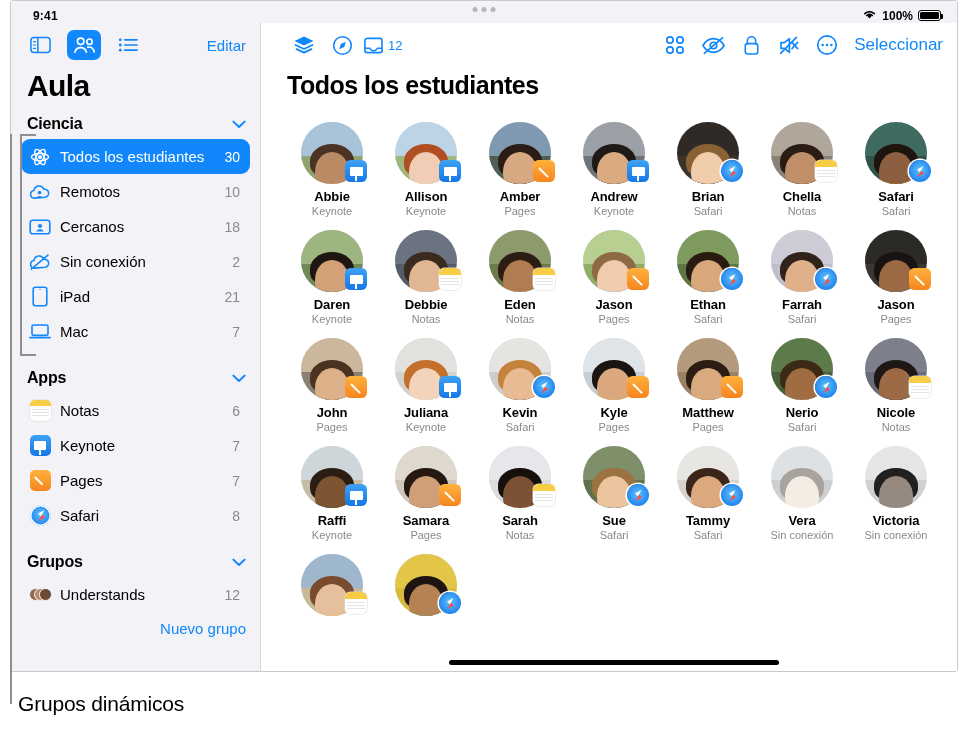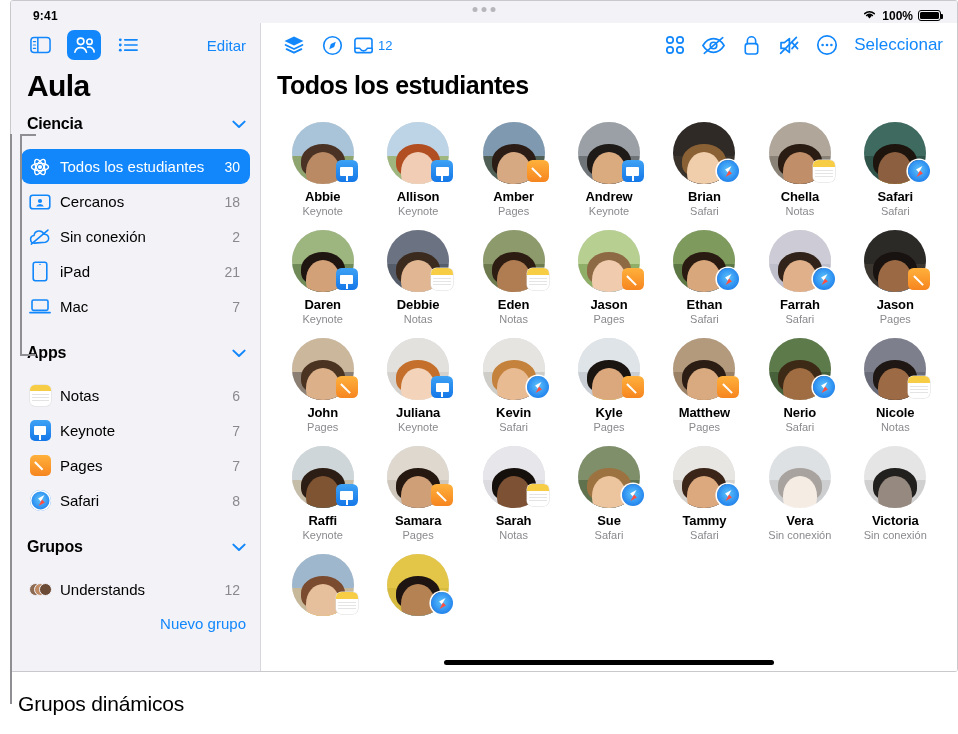--- a/index.html
+++ b/index.html
@@ -58,21 +58,21 @@
 
   .grabber {
     position: absolute;
     left: 50%; top: 6px; transform: translateX(-50%);
     display: flex; gap: 4px;
     z-index: 5;
   }
   .grabber span { width: 5px; height: 5px; border-radius: 50%; background: #b6b6bb; }
 
   
-  .split { flex: 1; display: flex; min-height: 0; }
+  .split { flex: 1; display: flex; min-height: 0; gap: 10px; }
 
   
   .sidebar {
     width: 250px;
     background: #f2f2f7;
     border-right: 1px solid #d8d8dc;
     display: flex; flex-direction: column;
     flex: 0 0 250px;
     padding-bottom: 4px;
   }
@@ -94,21 +94,21 @@
 
   .sb-title {
     font-size: 30px; font-weight: bold;
     padding: 2px 14px 6px 16px;
     letter-spacing: -0.6px;
     color: #000;
   }
 
   .sec-head {
     display: flex; align-items: center;
-    padding: 6px 14px 16px 16px;
+    padding: 6px 14px 6px 16px;
     font-size: 16px; font-weight: bold; color: #000;
     letter-spacing: -0.2px;
   }
   .sec-head .grow { flex: 1; }
   .chev { color: #1287fb; font-size: 13px; line-height: 1; }
 
   .sb-list { padding: 0 10px; }
   .sb-row {
     display: flex; align-items: center;
     height: 35px;
@@ -346,20 +346,31 @@
               <span class="ico">
                 <svg width="20" height="20" viewBox="0 0 22 22">
                   <circle cx="11" cy="11" r="2.3" fill="#ffffff"></circle>
                   <ellipse cx="11" cy="11" rx="9.4" ry="4" fill="none" stroke="#ffffff" stroke-width="1.6"></ellipse>
                   <ellipse cx="11" cy="11" rx="9.4" ry="4" fill="none" stroke="#ffffff" stroke-width="1.6" transform="rotate(60 11 11)"></ellipse>
                   <ellipse cx="11" cy="11" rx="9.4" ry="4" fill="none" stroke="#ffffff" stroke-width="1.6" transform="rotate(120 11 11)"></ellipse>
                 </svg>
               </span>
               <span class="lbl">Todos los estudiantes</span>
               <span class="cnt">30</span>
+            </div>
+            <div class="sb-row">
+              <span class="ico">
+                <svg width="22" height="18" viewBox="0 0 23 18">
+                  <path d="M5.6 15.4 a4 4 0 0 1 -.3 -7.98 a5.3 5.3 0 0 1 10.2 -1.3 a4.2 4.2 0 0 1 1.6 8.28 Z" fill="none" stroke="#1287fb" stroke-width="1.6" stroke-linejoin="round"></path>
+                  <circle cx="11" cy="9.6" r="1.9" fill="#1287fb"></circle>
+                  <path d="M7.6 15.3 a3.7 3.7 0 0 1 6.8 0" fill="#1287fb"></path>
+                </svg>
+              </span>
+              <span class="lbl">Remotos</span>
+              <span class="cnt">10</span>
             </div>
             <div class="sb-row">
               <span class="ico">
                 <svg width="22" height="18" viewBox="0 0 22 18">
                   <rect x="1.2" y="2.2" width="19.6" height="13.6" rx="2.6" fill="none" stroke="#1287fb" stroke-width="1.6"></rect>
                   <circle cx="11" cy="8" r="2.1" fill="#1287fb"></circle>
                   <path d="M7.1 13.6 a4.2 4.2 0 0 1 7.8 0" fill="#1287fb"></path>
                 </svg>
               </span>
               <span class="lbl">Cercanos</span>

